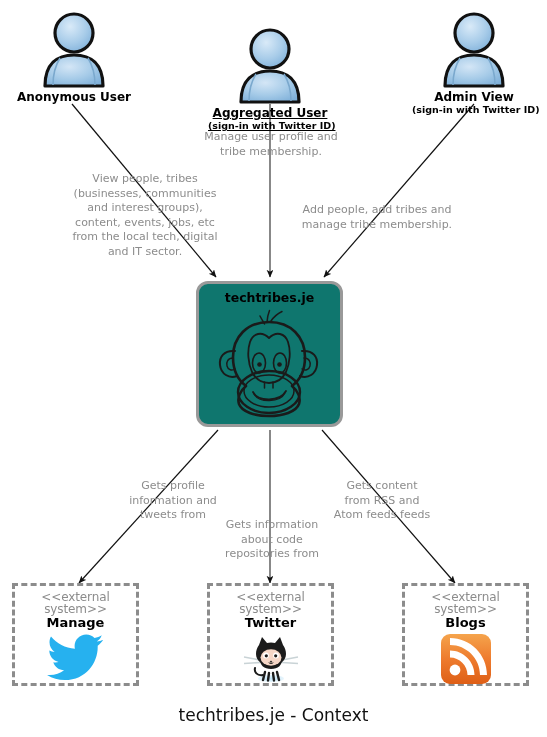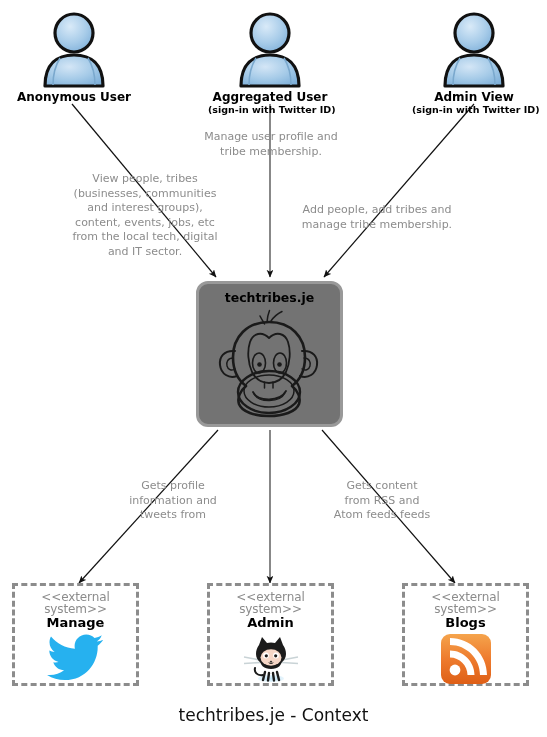--- a/index.html
+++ b/index.html
@@ -19,21 +19,21 @@
     line-height:14px;margin-top:2px;white-space:nowrap;
   }
   .actor .sub{
     display:block;font-size:9.5px;font-weight:bold;color:#000;
     line-height:12px;white-space:nowrap;
   }
 
   
   #system{
     position:absolute;left:196px;top:281px;width:147px;height:146px;
-    border:3px solid #999999;border-radius:12px;background:#737373;
+    border:3px solid #999999;border-radius:12px;background:#0f766e;
     box-sizing:border-box;
   }
   #system .title{
     display:block;text-align:center;font-size:12.5px;font-weight:bold;color:#000;
     margin-top:6px;line-height:15px;
   }
   #system .logo{display:block;margin:1px auto 0 auto;}
 
   
   .ext{
@@ -109,21 +109,21 @@
     <svg class="glyph" width="72" height="78" viewBox="0 0 72 78">
       <path d="M7,76 C7,54 19,45 36,45 C53,45 65,54 65,76 Z" fill="url(#bodyg)" stroke="#111111" stroke-width="3.2" stroke-linejoin="round"></path>
       <path d="M22,48 C17,56 15,65 15,75" fill="none" stroke="#7aa8cd" stroke-width="1.6"></path>
       <path d="M50,48 C55,56 57,65 57,75" fill="none" stroke="#7aa8cd" stroke-width="1.6"></path>
       <circle cx="36" cy="23" r="19" fill="url(#headg)" stroke="#111111" stroke-width="3.2"></circle>
     </svg>
     <span class="nm">Anonymous User</span>
     <span class="sub"></span>
   </div>
 
-  <div class="actor" style="left:208px;top:10px;width:124px;">
+  <div class="actor" style="left:208px;top:26px;width:124px;text-decoration:underline;">
     <svg class="glyph" width="72" height="78" viewBox="0 0 72 78">
       <path d="M7,76 C7,54 19,45 36,45 C53,45 65,54 65,76 Z" fill="url(#bodyg)" stroke="#111111" stroke-width="3.2" stroke-linejoin="round"></path>
       <path d="M22,48 C17,56 15,65 15,75" fill="none" stroke="#7aa8cd" stroke-width="1.6"></path>
       <path d="M50,48 C55,56 57,65 57,75" fill="none" stroke="#7aa8cd" stroke-width="1.6"></path>
       <circle cx="36" cy="23" r="19" fill="url(#headg)" stroke="#111111" stroke-width="3.2"></circle>
     </svg>
     <span class="nm">Aggregated User</span>
     <span class="sub">(sign-in with Twitter ID)</span>
   </div>
 
@@ -148,20 +148,23 @@
   <div class="elabel" style="left:186px;top:130px;width:170px;">Manage user profile and
 tribe membership.</div>
 
   <div class="elabel" style="left:297px;top:203px;width:160px;">Add people, add tribes and
 manage tribe membership.</div>
 
   <div class="elabel" style="left:108px;top:479px;width:130px;">Gets profile
 information and
 tweets from</div>
 
+  <div class="elabel" style="left:207px;top:518px;width:130px;">Gets information
+about code
+repositories from</div>
 
   <div class="elabel" style="left:323px;top:479px;width:118px;">Gets content
 from RSS and
 Atom feeds feeds</div>
 
   <div id="system">
     <span class="title">techtribes.je</span>
     <svg class="logo" width="125" height="113" viewBox="0 0 125 113">
       <g fill="none" stroke="#1a1a1a" stroke-linecap="round" stroke-linejoin="round">
 
@@ -210,21 +213,21 @@
         c0,0.9,0.1,1.8,0.3,2.6C18.3,15.2,9.7,10.6,4,3.5C3,5.2,2.5,7.2,2.5,9.3
         c0,4,2,7.5,5.1,9.6c-1.9-0.1-3.7-0.6-5.3-1.4c0,0,0,0.1,0,0.1c0,5.6,4,10.3,9.3,11.4
         c-1,0.3-2,0.4-3.1,0.4c-0.7,0-1.5-0.1-2.2-0.2c1.5,4.6,5.7,7.9,10.8,8
         c-3.9,3.1-8.9,4.9-14.3,4.9c-0.9,0-1.8-0.1-2.7-0.2c5.1,3.3,11.2,5.2,17.7,5.2
         c21.3,0,32.9-17.6,32.9-32.9c0-0.5,0-1,0-1.5C52.8,11.1,54.7,9.1,56.2,6.8z"></path>
     </svg>
   </div>
 
   <div class="ext" style="left:207px;top:583px;">
     <span class="stereo">&lt;&lt;external system&gt;&gt;</span>
-    <span class="nm">Admin</span>
+    <span class="nm">Twitter</span>
     <svg class="ico" width="62" height="50" viewBox="0 0 62 50">
       <ellipse cx="31" cy="45.5" rx="13" ry="3.6" fill="url(#ggpuddle)"></ellipse>
 
       <path d="M20,27 L4,24 M20,29.5 L4,30.5" stroke="#c9d3d6" stroke-width="1.5" fill="none"></path>
       <path d="M42,27 L58,24 M42,29.5 L58,30.5" stroke="#c9d3d6" stroke-width="1.5" fill="none"></path>
 
       <path d="M23,42 C17,43 14,39 15,35" stroke="#1b1b1b" stroke-width="2" fill="none" stroke-linecap="round"></path>
 
       <path d="M25,39 L23,47 M29,40 L28,47.5 M33,40 L34,47.5 M37,39 L39,47" stroke="#1b1b1b" stroke-width="2.4" fill="none" stroke-linecap="round"></path>
 

